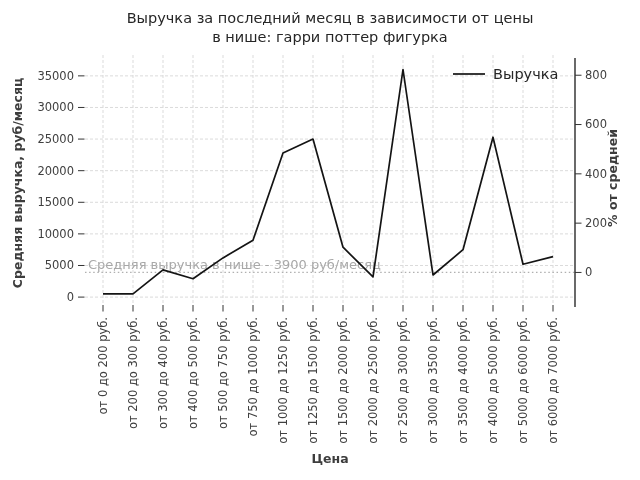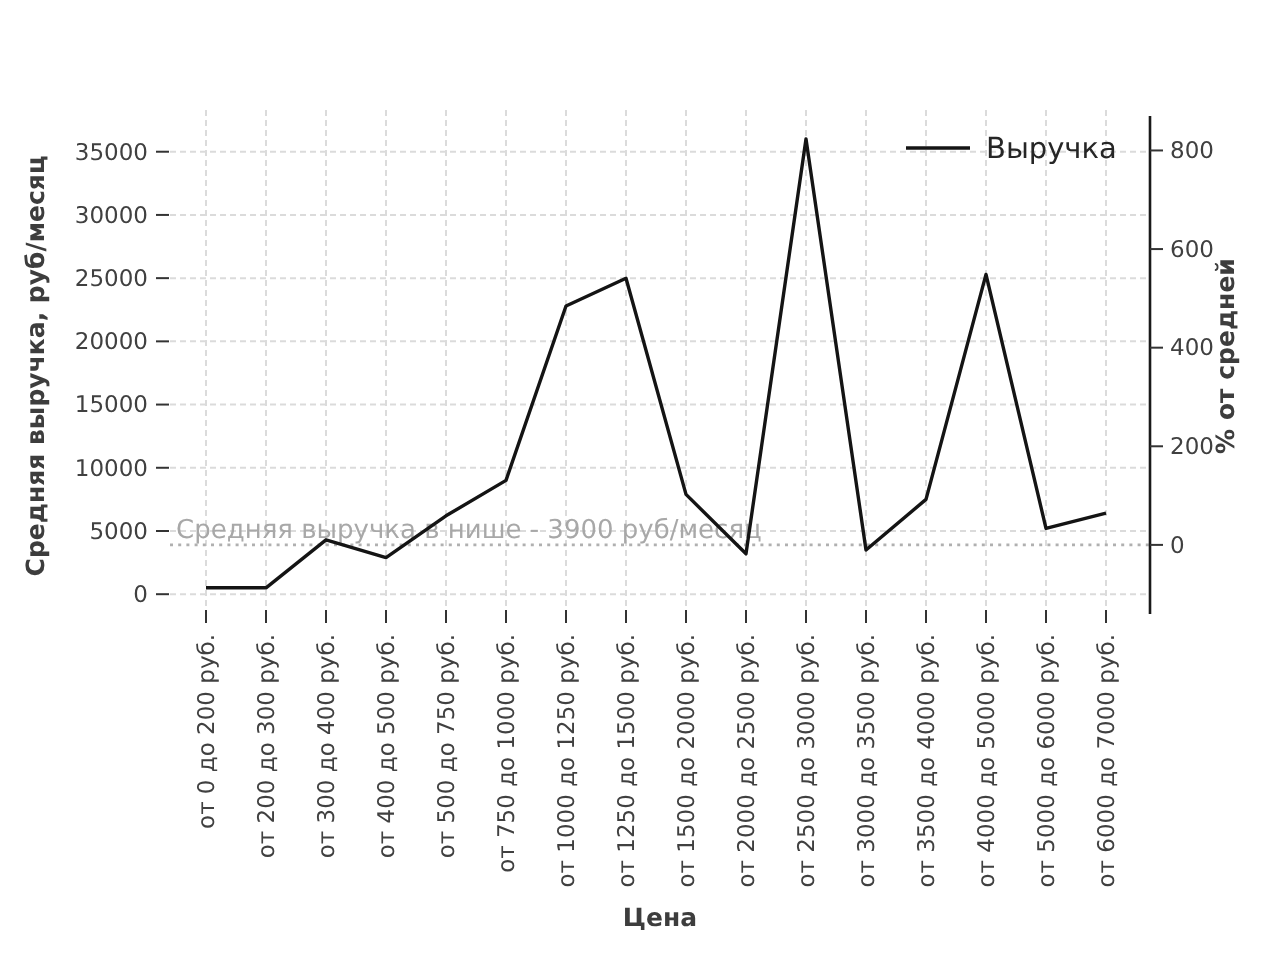--- a/index.html
+++ b/index.html
@@ -8,20 +8,22 @@
   .title{position:absolute;left:25px;top:9px;width:610px;text-align:center;
          font-size:14.5px;line-height:19px;color:#262626;}
   svg{position:absolute;left:0;top:0;}
   text{font-family:"DejaVu Sans","Liberation Sans",sans-serif;}
 </style>
 </head>
 <body>
 
 <div class="fig">
   <div class="title">
+    <div>Выручка за последний месяц в зависимости от цены</div>
+    <div>в нише: гарри поттер фигурка</div>
   </div>
   <svg id="plot" width="640" height="480" viewBox="0 0 640 480">
       <line x1="85" x2="575" y1="297.09860935524654" y2="297.09860935524654" stroke="#dbdbdb" stroke-width="1" stroke-dasharray="3 2"></line>
       <line x1="85" x2="575" y1="265.49304677623263" y2="265.49304677623263" stroke="#dbdbdb" stroke-width="1" stroke-dasharray="3 2"></line>
       <line x1="85" x2="575" y1="233.88748419721873" y2="233.88748419721873" stroke="#dbdbdb" stroke-width="1" stroke-dasharray="3 2"></line>
       <line x1="85" x2="575" y1="202.28192161820482" y2="202.28192161820482" stroke="#dbdbdb" stroke-width="1" stroke-dasharray="3 2"></line>
       <line x1="85" x2="575" y1="170.67635903919088" y2="170.67635903919088" stroke="#dbdbdb" stroke-width="1" stroke-dasharray="3 2"></line>
       <line x1="85" x2="575" y1="139.07079646017698" y2="139.07079646017698" stroke="#dbdbdb" stroke-width="1" stroke-dasharray="3 2"></line>
       <line x1="85" x2="575" y1="107.46523388116307" y2="107.46523388116307" stroke="#dbdbdb" stroke-width="1" stroke-dasharray="3 2"></line>
       <line x1="85" x2="575" y1="75.85967130214917" y2="75.85967130214917" stroke="#dbdbdb" stroke-width="1" stroke-dasharray="3 2"></line>

